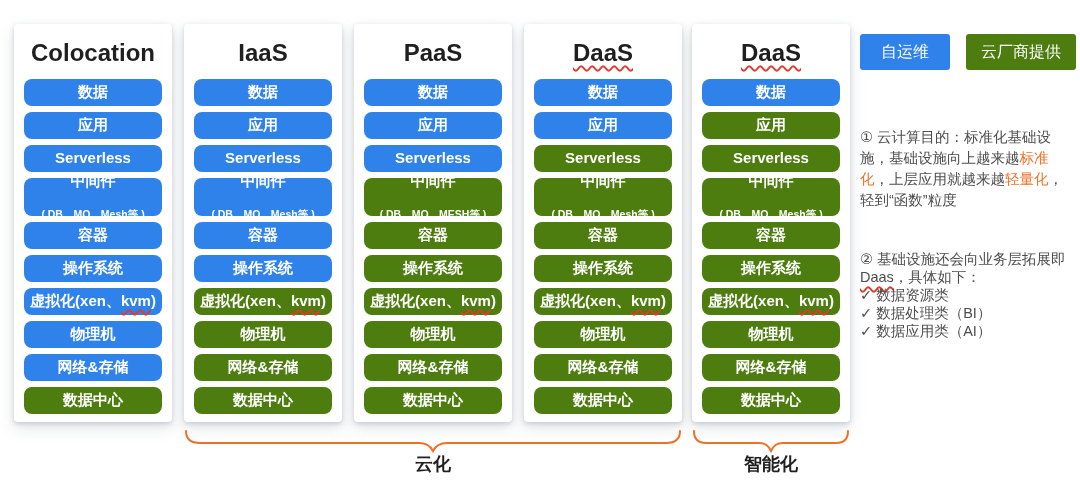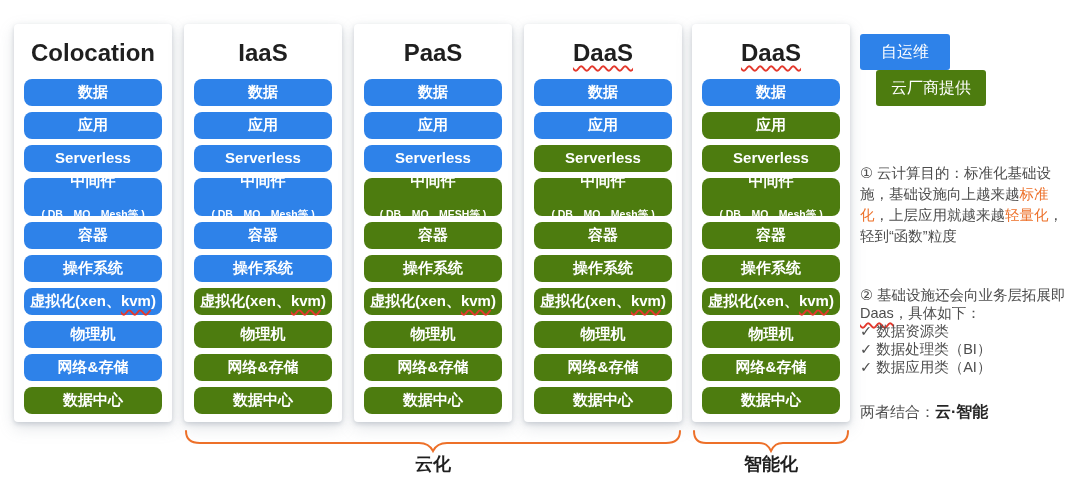--- a/index.html
+++ b/index.html
@@ -25,21 +25,21 @@
         text-underline-offset:4px;text-decoration-skip-ink:none;}
   .layer .wavy{text-decoration-thickness:1.5px;text-underline-offset:3px;}
 
   
   .brace{position:absolute;top:429px;}
   .brace svg{display:block;}
   .brace-label{position:absolute;top:452px;font-size:18px;font-weight:bold;color:#1f1f1f;text-align:center;}
 
   
   #right-panel{position:absolute;left:860px;top:34px;width:216px;}
-  #legend{display:flex;flex-direction:column;}
+  #legend{display:flex;}
   .legend-btn{height:36px;border-radius:3px;color:#fff;font-size:16px;display:flex;
               align-items:center;justify-content:center;}
   .legend-btn.blue-bg{width:90px;}
   .legend-btn.orange-bg{width:110px;margin-left:16px;}
   .note{margin-top:57px;font-size:14.5px;line-height:21px;color:#4d4d4d;}
   .note2{margin-top:39px;line-height:18px;}
   .note2 .checks div{line-height:18px;}
   .conclusion{margin-top:26px;font-size:15px;color:#4d4d4d;}
   .conclusion b{color:#262626;font-size:16px;}
   .orange-text{color:#ed7029;}
@@ -246,18 +246,15 @@
 
     <div class="note note2">
       <div class="note2-head"><span>② 基础设施还会向业务层拓展即</span><span class="wavy ">Daas</span><span>，具体如下：</span></div>
       <div class="checks">
           <div class="check-line"><span>✓ </span><span>数据资源类</span></div>
           <div class="check-line"><span>✓ </span><span>数据处理类（BI）</span></div>
           <div class="check-line"><span>✓ </span><span>数据应用类（AI）</span></div>
         </div>
     </div>
 
-    <div class="conclusion">
-      <span>两者结合：</span><b>云·智能</b>
-    </div>
   </div>
 
 </div>
 
 </body></html>

